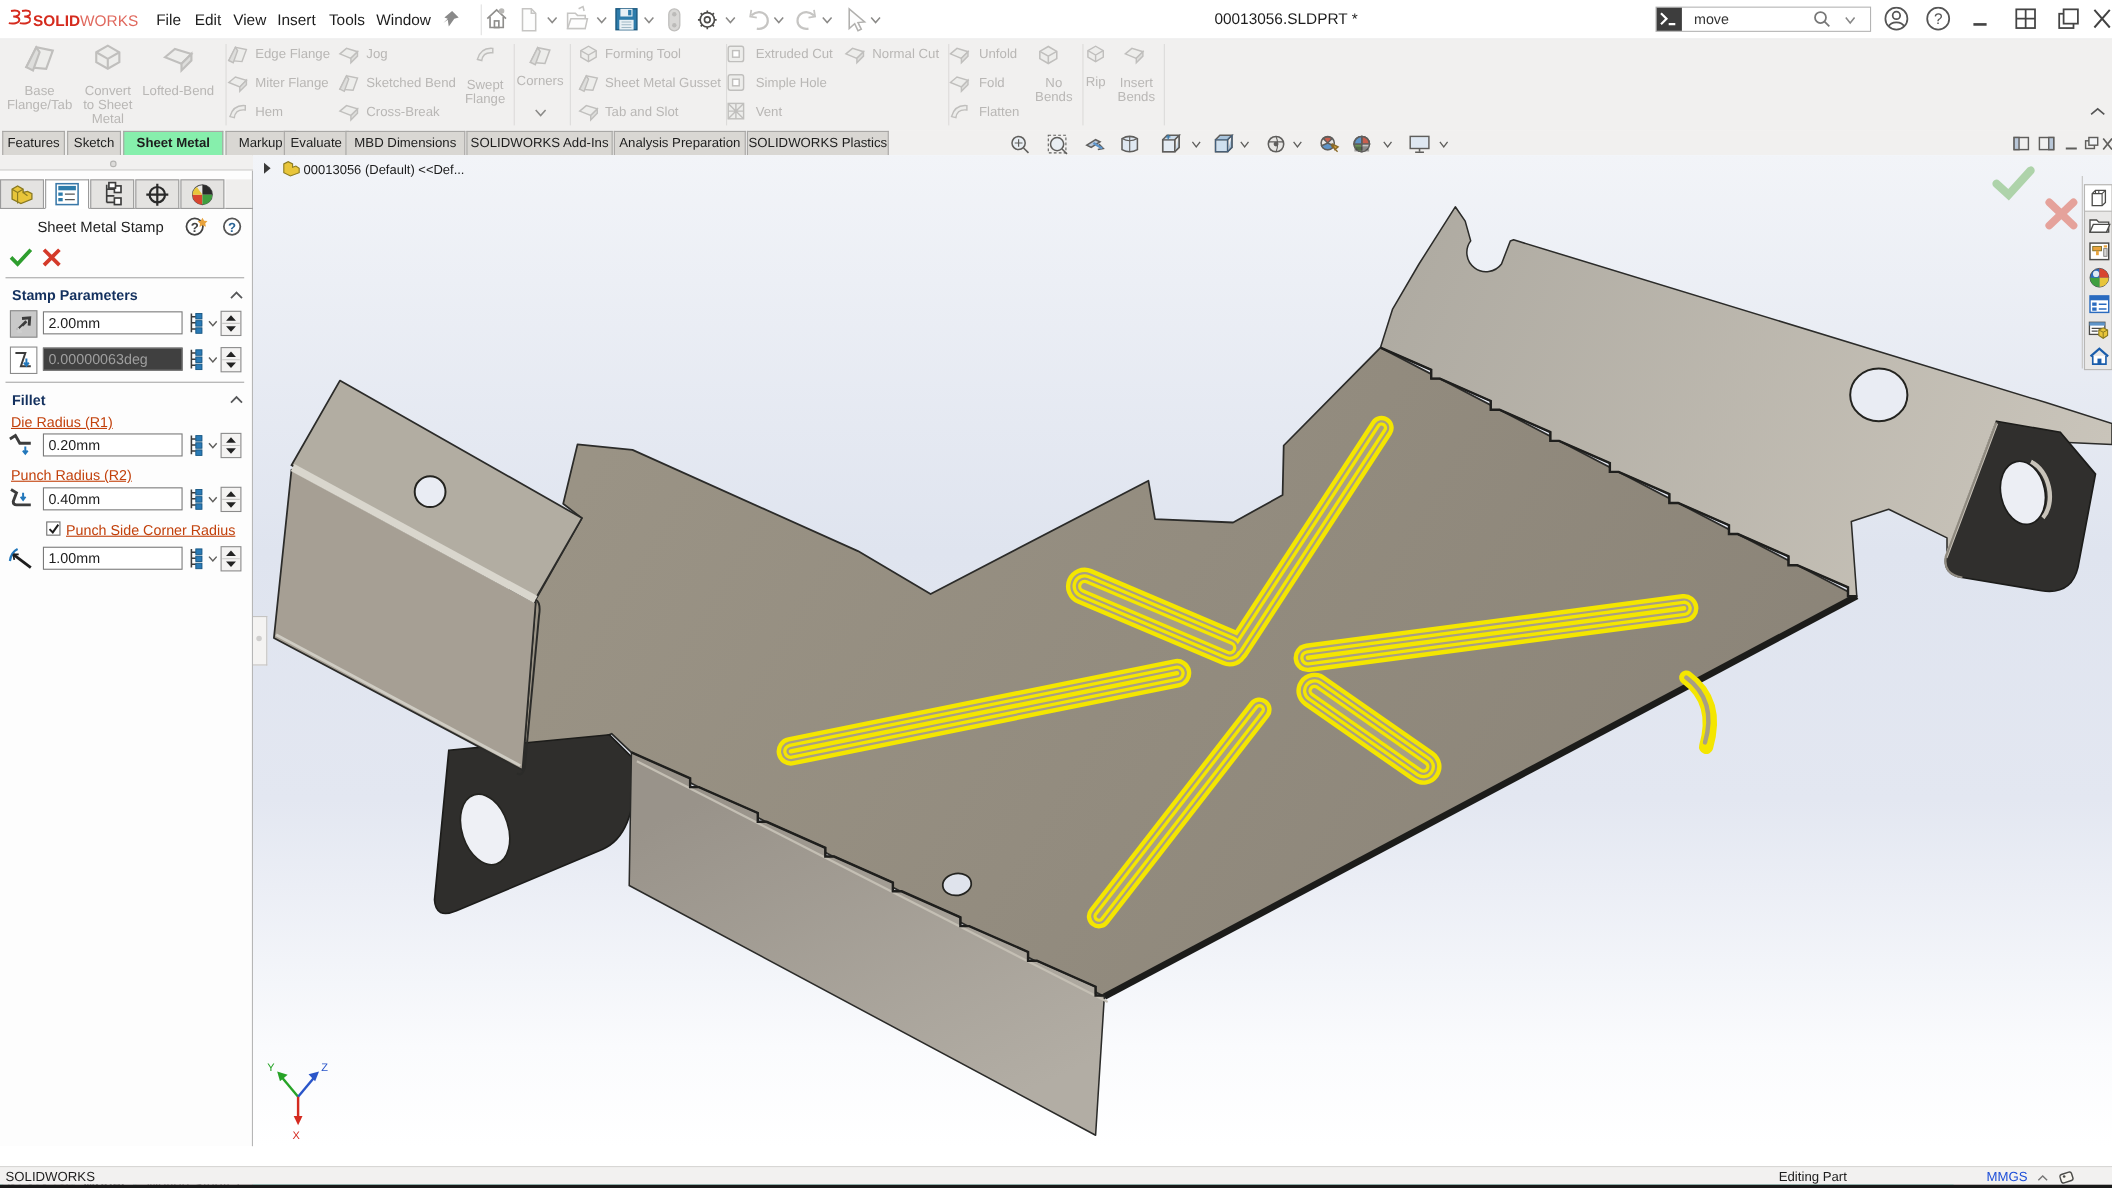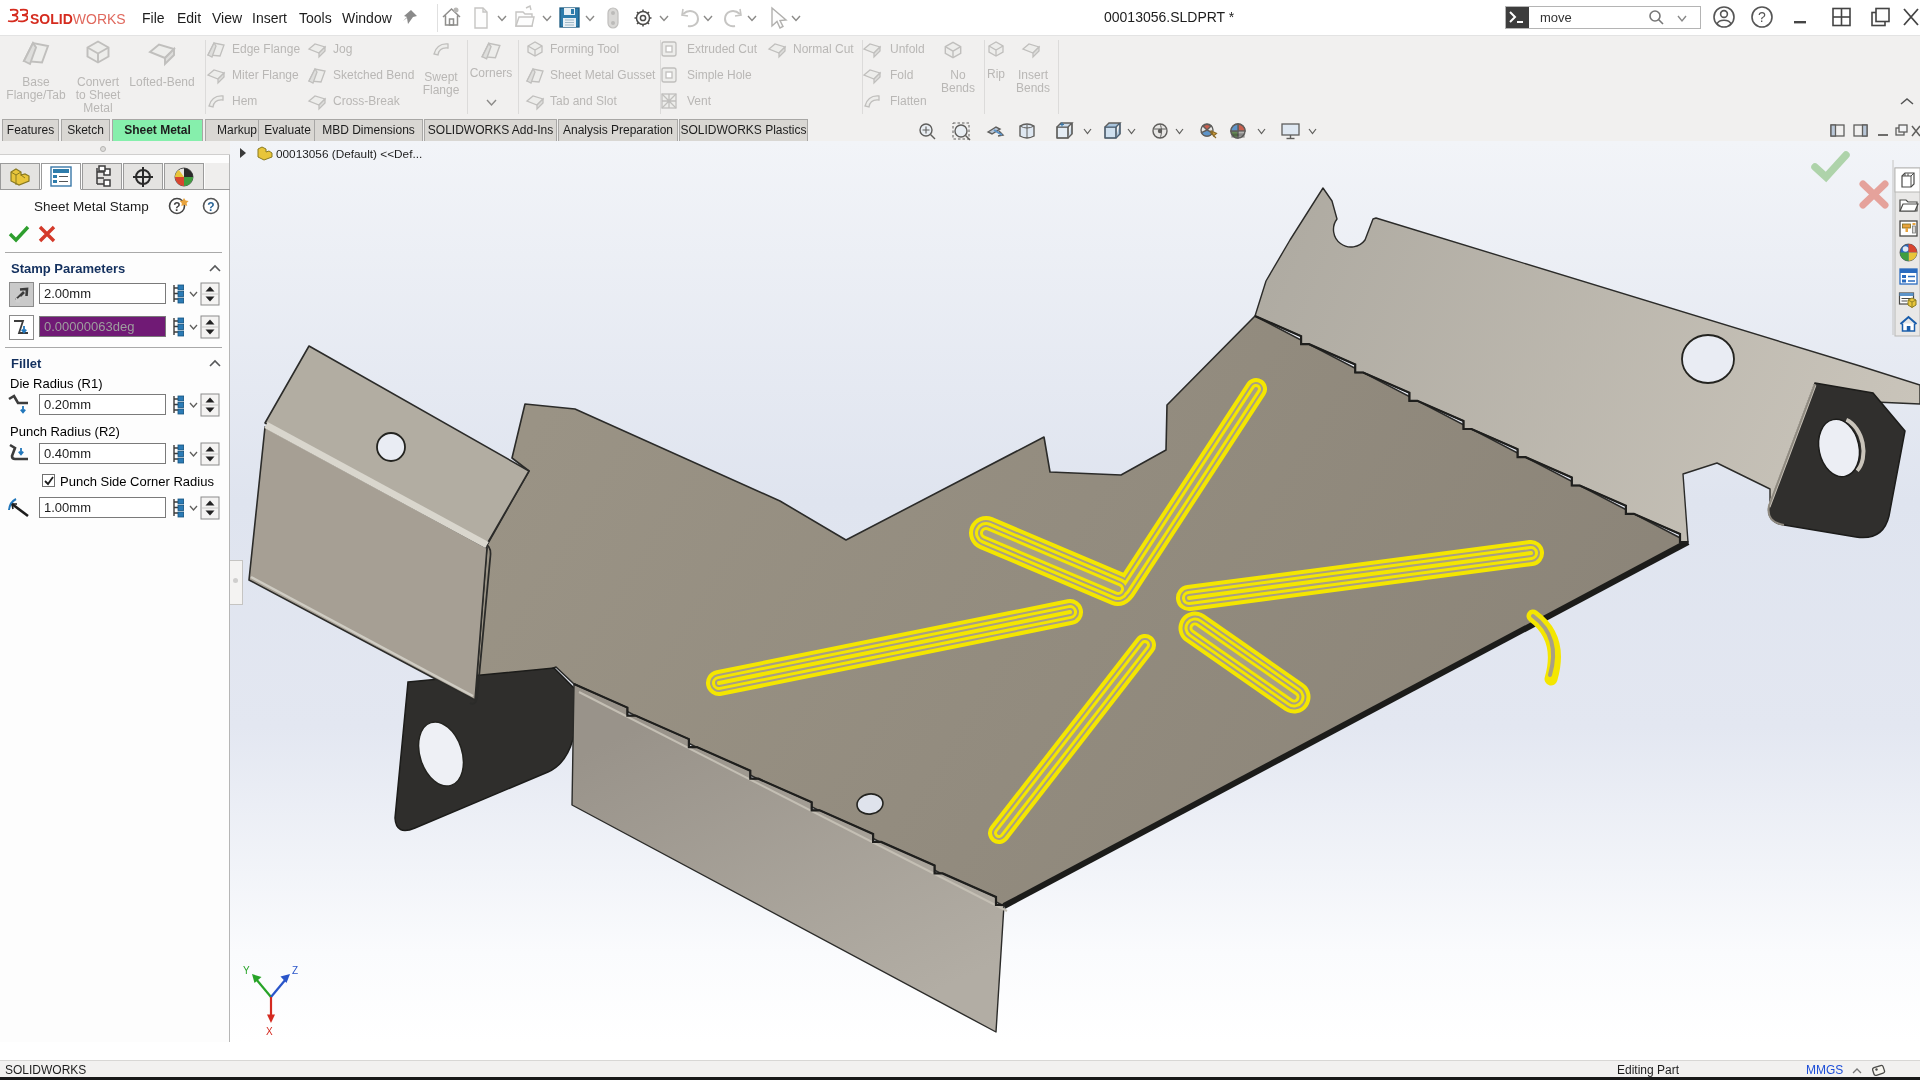--- a/index.html
+++ b/index.html
@@ -17,21 +17,21 @@
   
   #tabrow { position:absolute; left:0; top:119px; width:1920px; height:22px; background:#f1f0ef; }
   .ctab { position:absolute; top:0; height:22px; border:1px solid #a8a7a5; border-bottom:none; background:#d9d7d3; font-size:12px; color:#1d1d1d; text-align:center; line-height:20px; white-space:nowrap; }
   .ctab.active { background:#86efac; font-weight:bold; }
   
   #panel { position:absolute; left:0; top:141px; width:230px; height:901px; background:#fdfdfd; border-right:1px solid #b6b6b6; }
   .ptab { position:absolute; top:22px; height:27px; width:40px; border:1px solid #9b9b9b; background:#e4e3e1; }
   .ptab.active { background:#ffffff; border-bottom:1px solid #ffffff; }
   .inputbox { position:absolute; height:21px; background:#ffffff; border:1px solid #7a7a7a; font-size:13px; color:#1d1d1d; line-height:19px; padding-left:4px; }
   .sectionhdr { position:absolute; font-size:13px; font-weight:bold; color:#13305e; }
-  .plabel { position:absolute; font-size:13px; color:#000000; }
+  .plabel { position:absolute; font-size:13px; color:#c2410c;text-decoration:underline; }
   
   #modeltabs { position:absolute; left:0; top:1068px; width:1776px; height:18px; background:#5eead4; border-top:1px solid #c9c8c6;}
   #statusbar { position:absolute; left:0; top:1060px; width:1920px; height:17px; background:#f2f1f0; border-top:1px solid #d8d7d5; font-size:12px; color:#1d1d1d; }
   #blackstrip { position:absolute; left:0; top:1077px; width:1920px; height:3px; background:#191919; }
 </style>
 </head>
 <body>
 
 <div id="topbar">
   <svg class="abs" style="left:7px;top:8px" width="21" height="20" viewBox="0 0 21 20">
@@ -622,21 +622,21 @@
       <path d="M9 5.5 L16 5 L15.5 12" fill="none" stroke="#3c3c3c" stroke-width="2.6"></path>
     <path d="M10 13 L6 17 M9 17.5 L5.5 17.5 L5.5 14" fill="none" stroke="#cfcfcf" stroke-width="1.8"></path>
   </svg>
   <div class="inputbox" style="left:39px;top:142px;width:127px">2.00mm</div>
 
   <div class="abs" style="left:9px;top:174px;width:25px;height:25px;background:#ffffff;border:1px solid #8b8b8b"></div>
   <svg class="abs" style="left:11px;top:176px" width="21" height="21" viewBox="0 0 21 21">
     <path d="M3 4 H12 L8 16 H17" fill="none" stroke="#3c3c3c" stroke-width="1.8"></path>
     <path d="M13 9 V15 M10.8 12.6 L13 15.4 L15.2 12.6" fill="none" stroke="#2277bb" stroke-width="1.8"></path>
   </svg>
-  <div class="inputbox" style="left:39px;top:175px;width:127px;background:#701a75;color:#9e9e9e">0.00000063deg</div>
+  <div class="inputbox" style="left:39px;top:175px;width:127px;background:#404040;color:#9e9e9e">0.00000063deg</div>
   <div class="abs" style="left:5px;top:206px;width:217px;height:1px;background:#a9a9a9"></div>
   <div class="sectionhdr" style="left:11px;top:215px">Fillet</div>
   <svg class="abs" style="left:209px;top:218px" width="12" height="8" viewBox="0 0 12 8">
       <path d="M1 7 L6 2 L11 7" fill="none" stroke="#57585a" stroke-width="1.6"></path>
     </svg>
   <div class="plabel" style="left:10px;top:235px">Die Radius (R1)</div>
   <svg class="abs" style="left:6px;top:252px" width="28" height="24" viewBox="0 0 28 24">
     <path d="M3 6 L8 3 L12 10 L22 10" fill="none" stroke="#3c3c3c" stroke-width="2.6"></path>
     <path d="M17 13 V19 M14.8 16.6 L17 19.4 L19.2 16.6" fill="none" stroke="#2277bb" stroke-width="1.8"></path>
   </svg>

